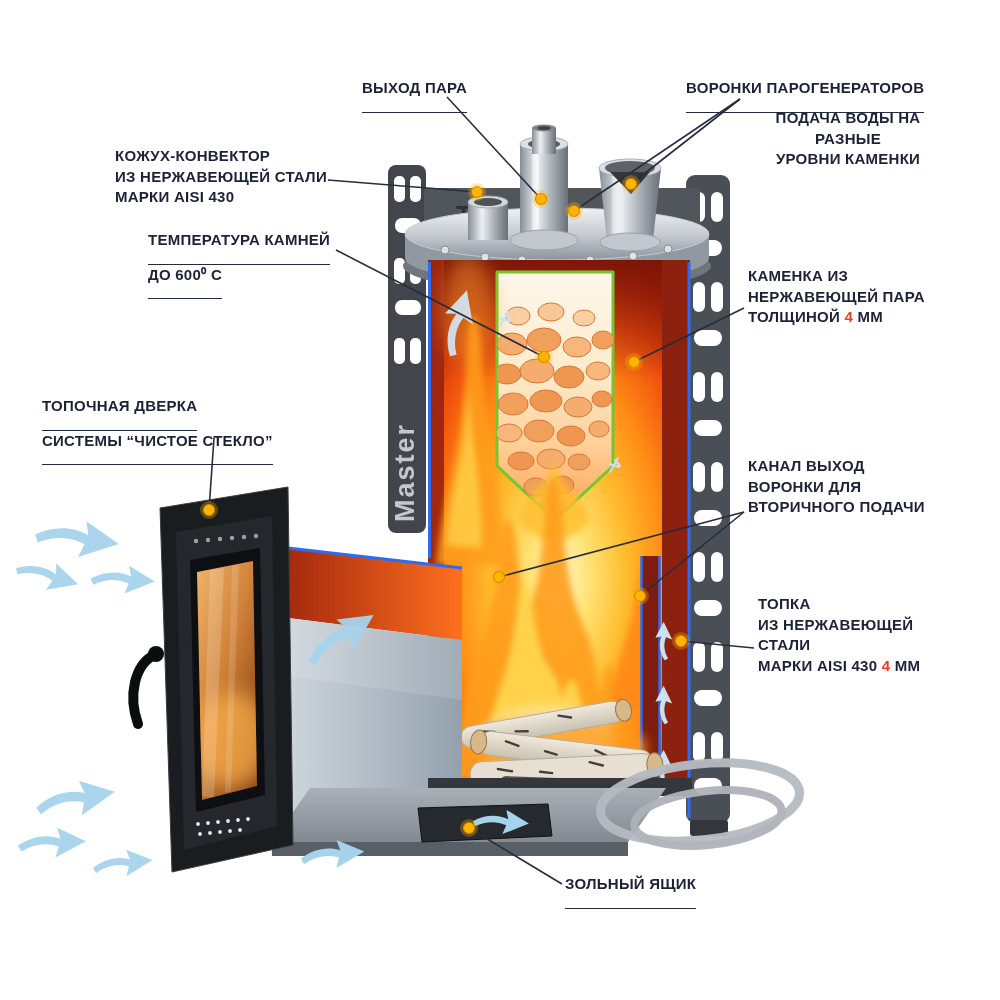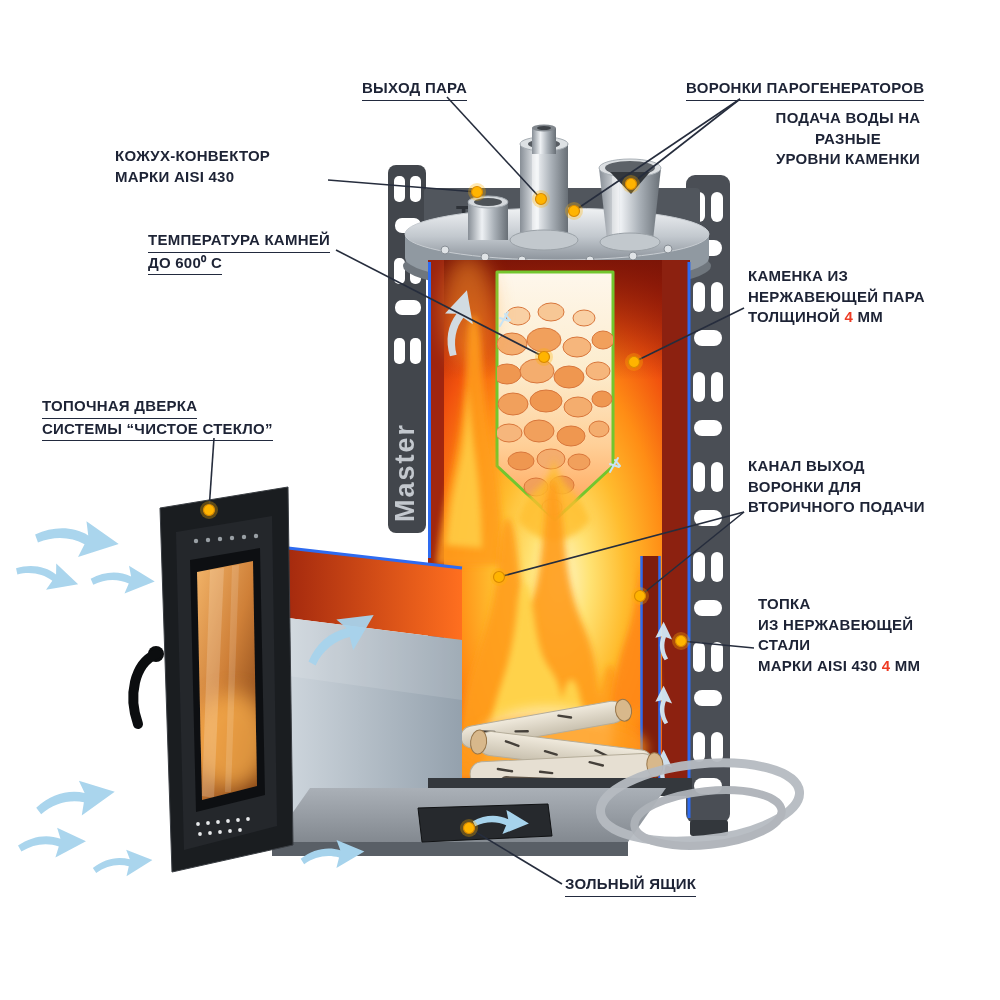--- a/index.html
+++ b/index.html
@@ -2,21 +2,21 @@
 <html><head>
 <meta charset="utf-8">
 <style>
   html,body{margin:0;padding:0;background:#ffffff}
   .stage{position:relative;width:1000px;height:1000px;background:#fff;overflow:hidden;
          font-family:"Liberation Sans",sans-serif}
   .stage svg{position:absolute;left:0;top:0}
   .label{position:absolute;color:#1d2335;font-size:15px;font-weight:700;line-height:1.38;
          letter-spacing:.25px;white-space:nowrap;z-index:5}
   .label .ln{display:block}
-  .u{display:inline-block;border-bottom:1.6px solid #222a3e;padding-bottom:1px}
+  .u{display:inline-block;border-bottom:1.6px solid #222a3e;padding-bottom:13px}
   .center{text-align:center}
   .red{color:#ee3b24}
 </style>
 </head>
 <body>
 
 <div class="stage">
 
 <svg width="1000" height="1000" viewBox="0 0 1000 1000">
   <defs>
@@ -422,20 +422,21 @@
   <span class="u">ВОРОНКИ ПАРОГЕНЕРАТОРОВ</span>
 </div>
 <div class="label center" style="left:753px;top:108px;width:190px">
   <div class="ln">ПОДАЧА ВОДЫ НА</div>
   <div class="ln">РАЗНЫЕ</div>
   <div class="ln">УРОВНИ КАМЕНКИ</div>
 </div>
 
 <div class="label" style="left:115px;top:146px">
   <div class="ln">КОЖУХ-КОНВЕКТОР</div>
+  <div class="ln">ИЗ НЕРЖАВЕЮЩЕЙ СТАЛИ</div>
   <div class="ln">МАРКИ AISI 430</div>
 </div>
 
 <div class="label" style="left:148px;top:230px">
   <div class="ln"><span class="u">ТЕМПЕРАТУРА КАМНЕЙ</span></div>
   <div class="ln"><span class="u">ДО 600⁰ С</span></div>
 </div>
 
 <div class="label" style="left:748px;top:266px">
   <div class="ln">КАМЕНКА ИЗ</div>

